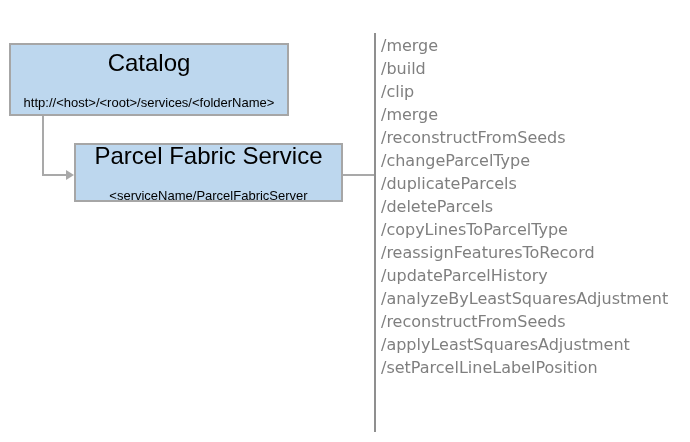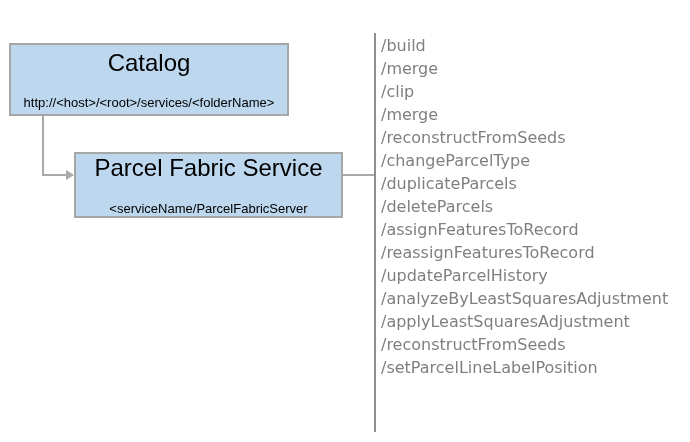--- a/index.html
+++ b/index.html
@@ -36,21 +36,21 @@
     color: var(--title-text);
     white-space: nowrap;
   }
   .node-box .box-subtitle {
     font-size: 13px;
     margin-top: 19px;
     color: var(--title-text);
     white-space: nowrap;
   }
   .catalog-box  { left: 9px;  top: 43px;  width: 280px; height: 73px; }
-  .service-box  { left: 74px; top: 152px; width: 269px; height: 66px; }
+  .service-box  { left: 74px; top: 143px; width: 269px; height: 59px; }
 
   .line { position: absolute; background: var(--connector); }
   .catalog-conn-v { left: 42px;  top: 116px; width: 2px;  height: 60px; }
   .catalog-conn-h { left: 42px;  top: 174px; width: 25px; height: 2px; }
   .arrow-head {
     position: absolute;
     left: 66px; top: 170px;
     width: 0; height: 0;
     border-top: 5px solid transparent;
     border-bottom: 5px solid transparent;
@@ -89,30 +89,30 @@
 
   <div class="node-box service-box">
     <div class="box-title">Parcel Fabric Service</div>
     <div class="box-subtitle">&lt;serviceName/ParcelFabricServer</div>
   </div>
 
   <div class="line service-conn-h"></div>
   <div class="endpoint-divider"></div>
 
   <div class="endpoint-list">
+      <div class="endpoint">/merge</div>
       <div class="endpoint">/build</div>
-      <div class="endpoint">/merge</div>
       <div class="endpoint">/clip</div>
       <div class="endpoint">/merge</div>
       <div class="endpoint">/reconstructFromSeeds</div>
       <div class="endpoint">/changeParcelType</div>
       <div class="endpoint">/duplicateParcels</div>
       <div class="endpoint">/deleteParcels</div>
-      <div class="endpoint">/assignFeaturesToRecord</div>
+      <div class="endpoint">/copyLinesToParcelType</div>
       <div class="endpoint">/reassignFeaturesToRecord</div>
       <div class="endpoint">/updateParcelHistory</div>
       <div class="endpoint">/analyzeByLeastSquaresAdjustment</div>
+      <div class="endpoint">/reconstructFromSeeds</div>
       <div class="endpoint">/applyLeastSquaresAdjustment</div>
-      <div class="endpoint">/reconstructFromSeeds</div>
       <div class="endpoint">/setParcelLineLabelPosition</div>
     </div>
 
 </div>
 
 </body></html>

